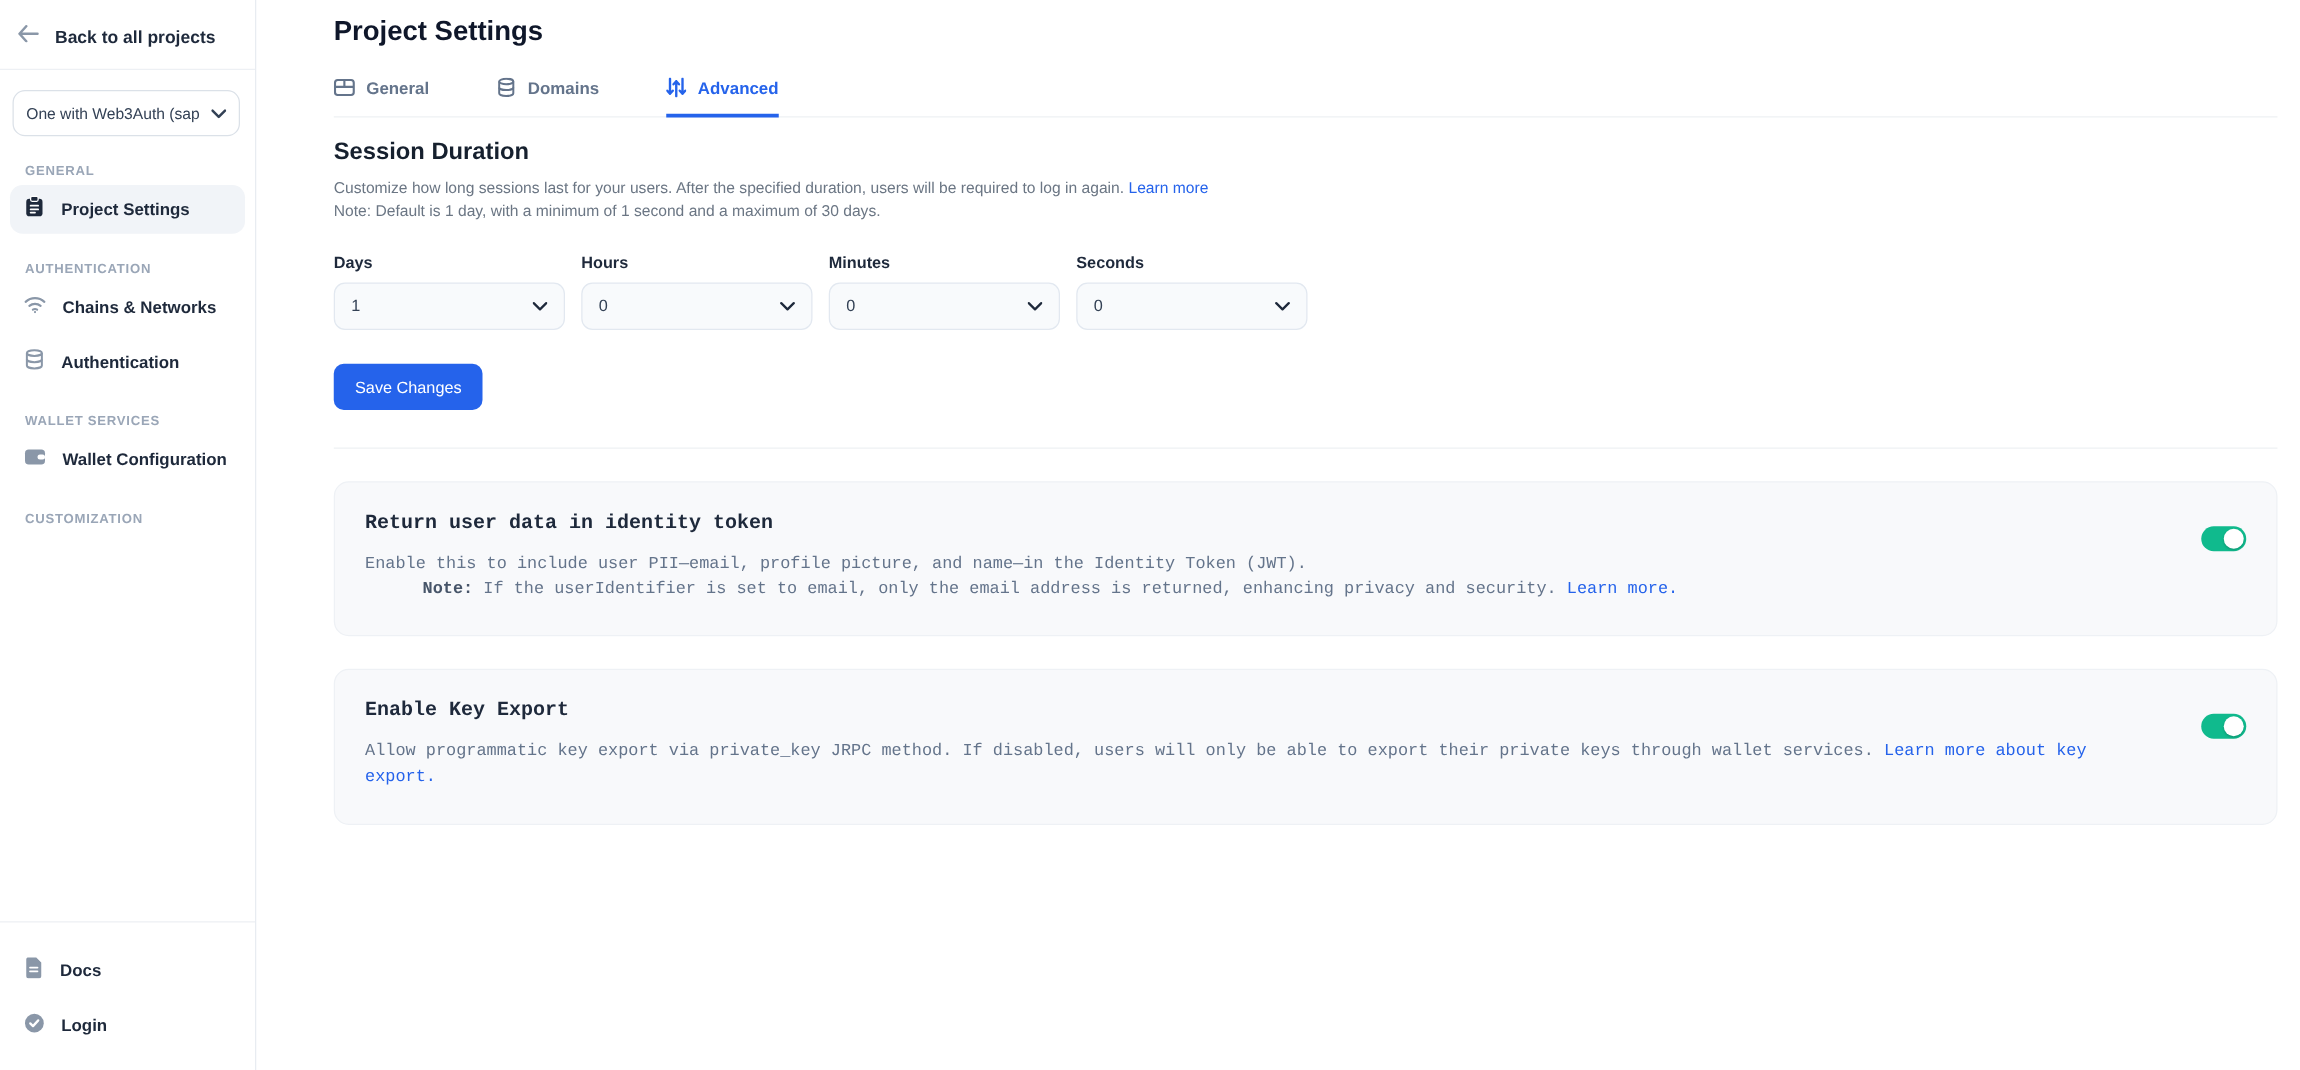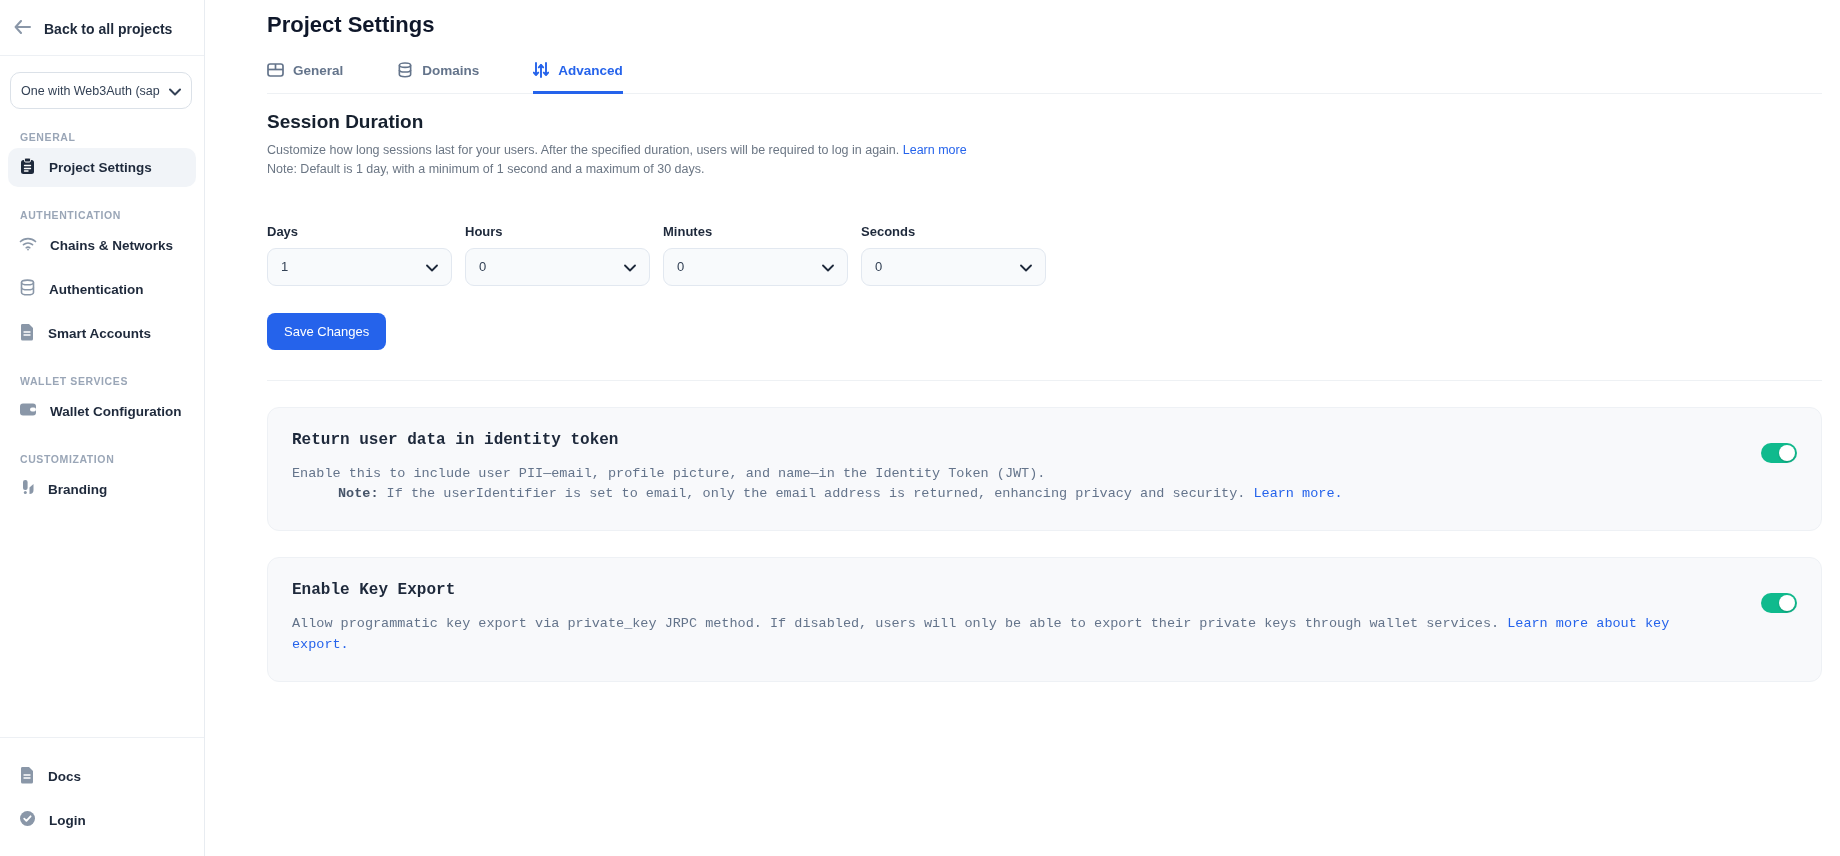--- a/index.html
+++ b/index.html
@@ -59,21 +59,21 @@
     display:flex; align-items:center; gap:9px;
     padding-bottom:13px; cursor:pointer;
     font-size:13.5px; font-weight:700; color:#64748b;
     border-bottom:3px solid transparent; margin-bottom:-1px;
   }
   .tab.active { color:#2563eb; border-bottom-color:#2563eb; }
   .tab svg { display:block; }
   .section-title { margin-top:17px; font-size:19px; font-weight:800; color:#16202e; }
   .desc { margin-top:8px; font-size:12.5px; line-height:1.5; color:#6b7684; }
   .desc .link { color:#2563eb; cursor:pointer; }
-  .fields-row { margin-top:45px; display:flex; gap:13px; }
+  .fields-row { margin-top:23px; display:flex; gap:13px; }
   .field { width:185px; }
   .field-label { font-size:13px; font-weight:700; color:#1e293b; margin-bottom:9px; }
   .select-box {
     height:38px; background:#f8fafc; border:1px solid #e2e8f0;
     border-radius:9px; display:flex; align-items:center;
     justify-content:space-between; padding:0 13px; cursor:pointer;
   }
   .select-box .value { font-size:13px; color:#334155; }
   .save-btn {
     margin-top:27px; height:37px; padding:0 17px;
@@ -161,55 +161,35 @@
       <span>
         <svg width="17" height="17" viewBox="0 0 17 17" fill="none" stroke="#8a97a8" stroke-width="1.6">
             <ellipse cx="8.5" cy="3.4" rx="6" ry="2.3"></ellipse>
             <path d="M2.5 3.4v5c0 1.27 2.69 2.3 6 2.3s6-1.03 6-2.3v-5"></path>
             <path d="M2.5 8.4v5c0 1.27 2.69 2.3 6 2.3s6-1.03 6-2.3v-5"></path>
           </svg>
       </span>
       <span class="label">Authentication</span>
     </div>
 
-    <div class="nav-item">
-      <span>
-        <svg width="16" height="18" viewBox="0 0 16 18">
-            <path d="M3 1h7l4 4v11a1.5 1.5 0 0 1-1.5 1.5h-9A1.5 1.5 0 0 1 2 16V2.5A1.5 1.5 0 0 1 3 1z" fill="#8a97a8"></path>
-            <line x1="5" y1="9" x2="11" y2="9" stroke="#fff" stroke-width="1.4" stroke-linecap="round"></line>
-            <line x1="5" y1="12" x2="11" y2="12" stroke="#fff" stroke-width="1.4" stroke-linecap="round"></line>
-          </svg>
-      </span>
-      <span class="label">Smart Accounts</span>
-    </div>
 
     <div class="section-label">WALLET SERVICES</div>
 
     <div class="nav-item">
       <span>
         <svg width="18" height="15" viewBox="0 0 18 15">
             <rect x="1" y="1.5" width="16" height="12" rx="3" fill="#8a97a8"></rect>
             <rect x="11" y="5.5" width="6" height="4" rx="2" fill="#fff"></rect>
           </svg>
       </span>
       <span class="label">Wallet Configuration</span>
     </div>
 
     <div class="section-label">CUSTOMIZATION</div>
 
-    <div class="nav-item">
-      <span>
-        <svg width="16" height="17" viewBox="0 0 16 17">
-            <rect x="4" y="1" width="4.6" height="10" rx="2.1" fill="#8a97a8"></rect>
-            <path d="M10.5 8.5l4-3.5v6a4 4 0 0 1-4 4z" fill="#8a97a8"></path>
-            <circle cx="6.3" cy="13.6" r="1.5" fill="#8a97a8"></circle>
-          </svg>
-      </span>
-      <span class="label">Branding</span>
-    </div>
 
   </nav>
 
   <div class="side-spacer"></div>
 
   <div class="side-footer">
     <div class="nav-item">
       <span>
         <svg width="16" height="18" viewBox="0 0 16 18">
             <path d="M3 1h7l4 4v11a1.5 1.5 0 0 1-1.5 1.5h-9A1.5 1.5 0 0 1 2 16V2.5A1.5 1.5 0 0 1 3 1z" fill="#8a97a8"></path>

